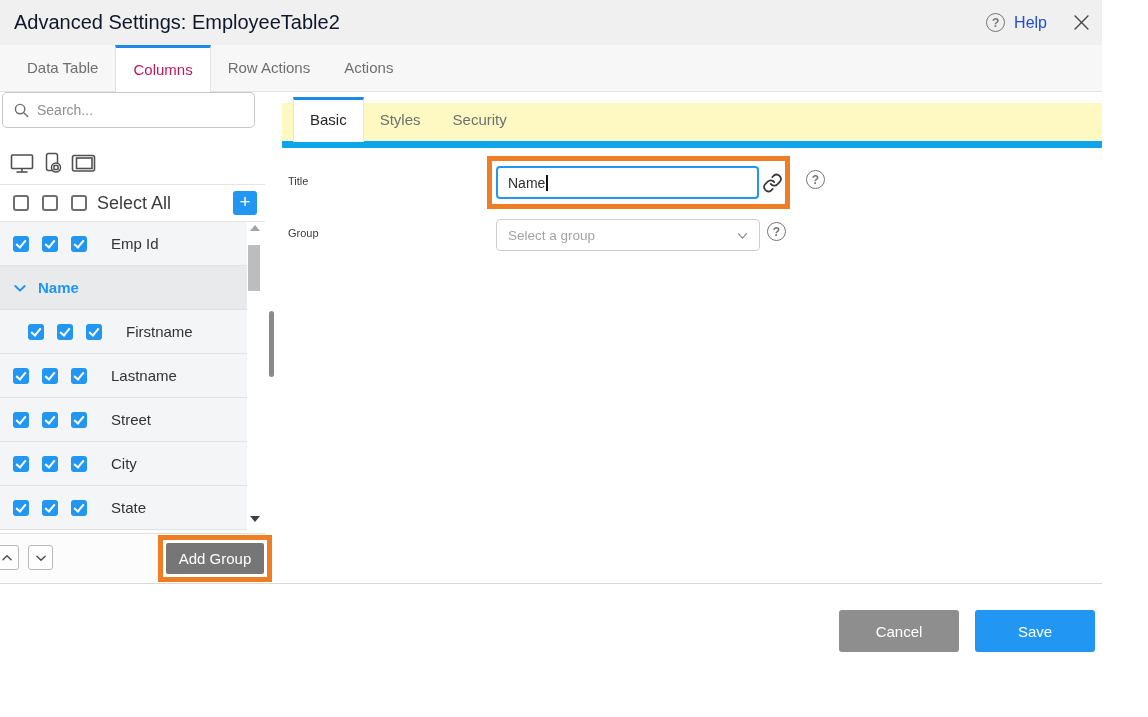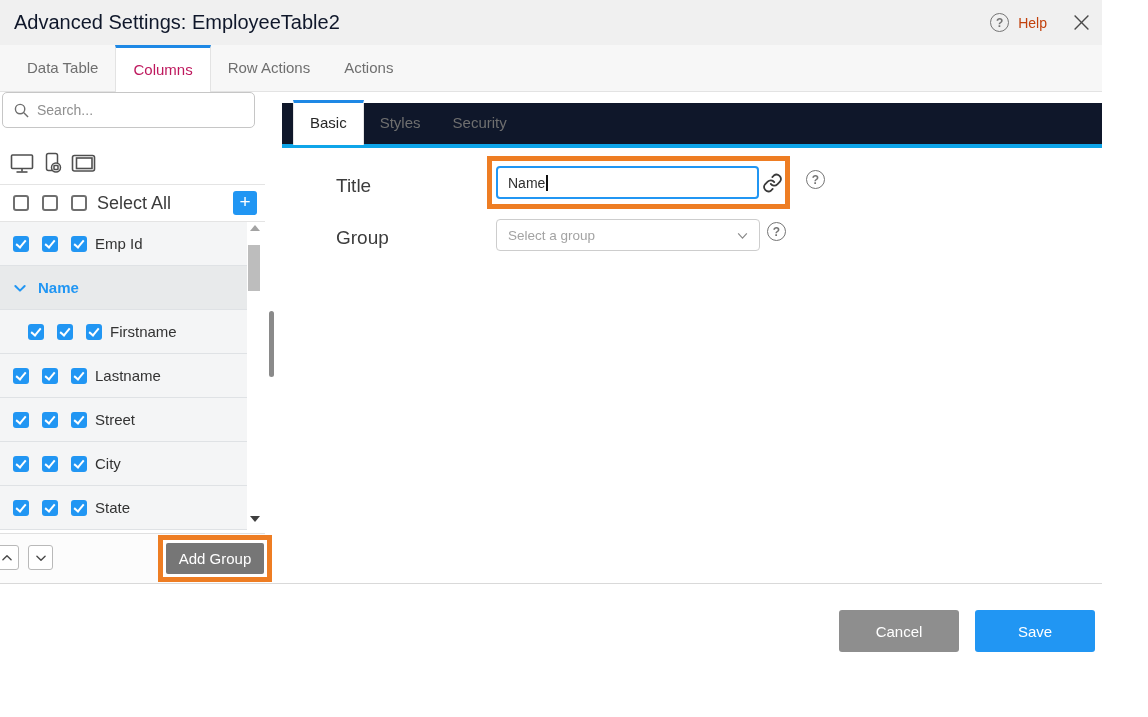--- a/index.html
+++ b/index.html
@@ -5,21 +5,21 @@
   * { box-sizing: border-box; margin: 0; padding: 0; }
   html,body { width:1148px; height:717px; background:#fff; overflow:hidden;
     font-family:"Liberation Sans","DejaVu Sans",sans-serif; }
 
   
   .header { position:absolute; left:0; top:0; width:1102px; height:45px; background:#F0F0F0;
     display:flex; align-items:center; }
   .hdr-title { padding-left:14px; font-size:20px; color:#0f172a; }
   .hdr-right { margin-left:auto; display:flex; align-items:center; gap:26px; padding-right:12px; }
   .help-group { display:flex; align-items:center; gap:9px; cursor:pointer; }
-  .help-label { font-size:14px; color:#c2410c; }
+  .help-label { font-size:16px; color:#1d4ed8; }
   .qmark { width:19px; height:19px; border:1.5px solid #757575; border-radius:50%;
     display:inline-flex; align-items:center; justify-content:center;
     font-size:12px; font-weight:bold; color:#757575; flex:0 0 auto; }
   .qmark::after { content:"?"; }
 
   
   .tabbar { position:absolute; left:0; top:45px; width:1102px; height:47px; background:#F7F7F7;
     border-bottom:1px solid #E3E3E3; display:flex; align-items:stretch; padding-left:10px; }
   .tab { padding:0 17px; line-height:46px; font-size:15px; color:#6F6F6F; cursor:pointer; }
   .tab.active { background:#fff; color:#be185d; border:1px solid #E3E3E3; border-top:3px solid #1E88E5;
@@ -44,21 +44,21 @@
   .cb.unchecked { border:2px solid #6F6F6F; background:#fff; }
   .selectall .sa-label { margin-left:10px; font-size:18px; color:#3C3C3C; }
   .plusbtn { position:absolute; left:233px; top:6px; width:24px; height:24px; background:#2196F3;
     border-radius:3px; color:#fff; display:flex; align-items:center; justify-content:center;
     font-size:19px; cursor:pointer; }
   .plusbtn::after { content:"+"; margin-top:-2px; }
 
   .collist { position:absolute; left:0; top:130px; width:247px; height:308px; overflow:hidden; }
   .srow { display:flex; align-items:center; height:44px; border-bottom:1px solid #DFE2E5;
     background:#F4F5F6; padding-left:13px; cursor:pointer; }
-  .srow .lbl { margin-left:8px; font-size:15px; color:#333; }
+  .srow .lbl { margin-left:24px; font-size:15px; color:#333; }
   .srow.group { background:#E8EAEB; gap:10px; padding-left:12px; }
   .srow.group .lbl { color:#2196F3; font-weight:bold; margin-left:0; }
   .srow.indent { padding-left:28px; }
 
   .listscroll { position:absolute; left:247px; top:133px; width:16px; height:303px; }
   .ls-up { position:absolute; top:0; left:3px; width:0; height:0;
     border-left:5px solid transparent; border-right:5px solid transparent; border-bottom:6px solid #A3A3A3; }
   .ls-thumb { position:absolute; top:20px; left:1px; width:12px; height:46px; background:#BDBDBD; }
   .ls-down { position:absolute; bottom:6px; left:3px; width:0; height:0;
     border-left:5px solid transparent; border-right:5px solid transparent; border-top:6px solid #3F3F3F; }
@@ -69,27 +69,27 @@
   .mvbtn { position:absolute; top:11px; width:25px; height:25px; border:1px solid #B9B9B9; border-radius:3px;
     background:#fff; display:flex; align-items:center; justify-content:center; cursor:pointer; }
   .mvup { left:-6px; } .mvdown { left:28px; }
   .addgroup-hl { position:absolute; left:158px; top:1px; width:114px; height:47px;
     border:5px solid #EE7D23; background:#fff; display:flex; align-items:center; justify-content:center; }
   .addgroup-btn { width:98px; height:31px; background:#767676; color:#fff; border:none; border-radius:2px;
     font-size:15px; font-family:inherit; cursor:pointer; }
 
   
   .main { position:absolute; left:282px; top:92px; width:820px; height:491px; }
-  .strip { position:absolute; left:0; top:11px; width:820px; height:45px; background:#0f172a;
-    border-bottom:4px solid #0ea5e9; display:flex; align-items:flex-end; padding-left:11px; }
+  .strip { position:absolute; left:0; top:11px; width:820px; height:45px; background:#fef9c3;
+    border-bottom:7px solid #0ea5e9; display:flex; align-items:flex-end; padding-left:11px; }
   .dtab { height:42px; line-height:42px; padding:0 16px; font-size:15px; color:#6F6F6F; cursor:pointer; }
   .dtab.active { height:45px; line-height:40px; background:#fff; color:#262626; border:1px solid #E5E5E5;
     border-top:3px solid #1E88E5; border-bottom:0; margin-bottom:-1px; }
 
-  .field-label { position:absolute; left:6px; font-size:19px; color:#3C3C3C;margin-left:48px; }
+  .field-label { position:absolute; left:6px; font-size:11px; color:#3C3C3C; }
   .hl-box { position:absolute; left:205px; top:64px; width:303px; height:53px; border:5px solid #EE7D23; }
   .title-input { position:absolute; left:4px; top:5px; width:263px; height:33px; border:2px solid #2196F3;
     border-radius:4px; background:#fff; display:flex; align-items:center; padding-left:10px;
     font-size:14px; color:#2F2F2F; cursor:text; }
   .caret { display:inline-block; width:2px; height:16px; background:#111; margin-left:1px; }
   .link-icon { position:absolute; right:2px; top:50%; transform:translateY(-50%); cursor:pointer;
     display:flex; align-items:center; }
   .help1 { position:absolute; left:524px; top:78px; cursor:pointer; }
   .groupselect { position:absolute; left:214px; top:127px; width:264px; height:32px; border:1px solid #CDCDCD;
     border-radius:4px; background:#fff; display:flex; align-items:center; padding-left:11px;

